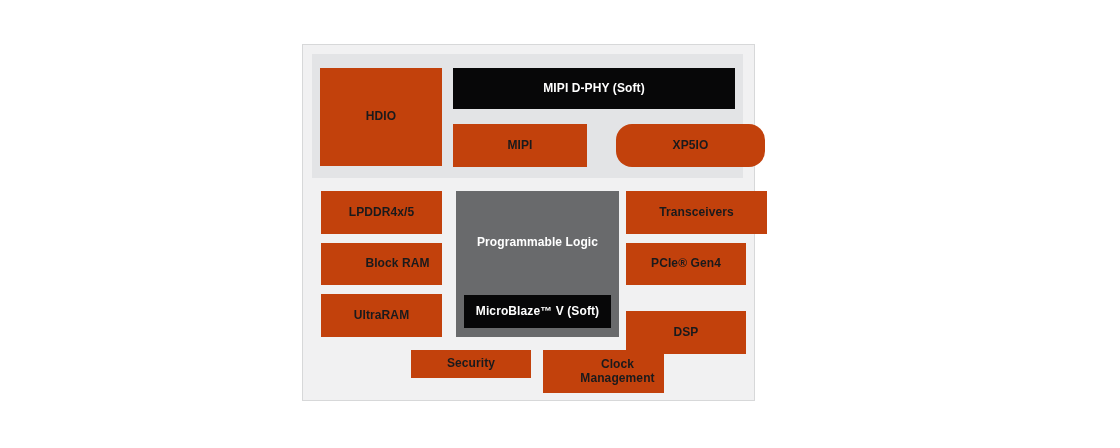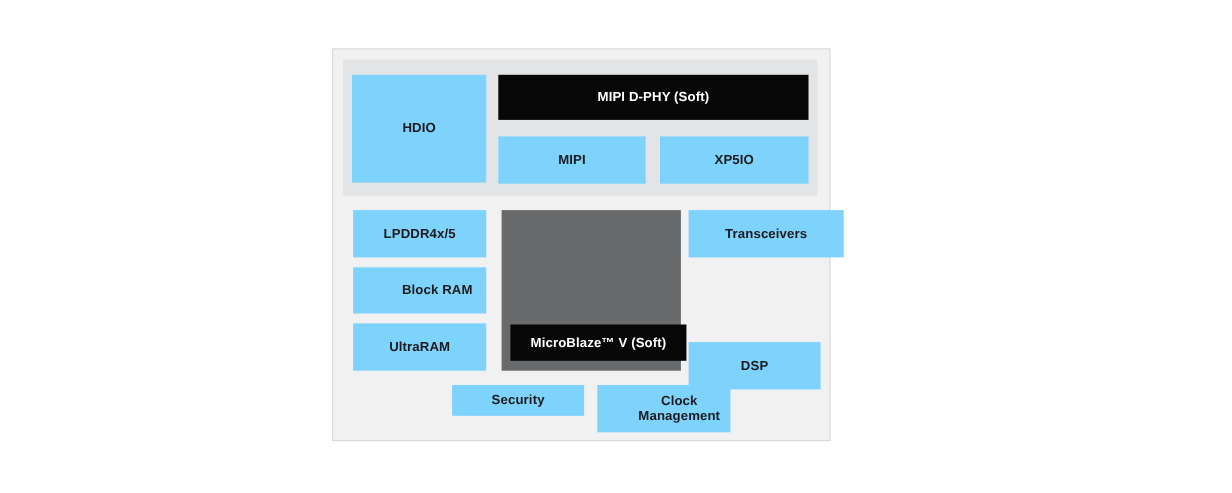--- a/index.html
+++ b/index.html
@@ -38,46 +38,46 @@
     display: flex;
     align-items: center;
     justify-content: center;
     text-align: center;
     font-size: 12px;
     font-weight: bold;
     letter-spacing: 0.1px;
     line-height: 1.15;
     box-sizing: border-box;
   }
-  .block.gray  { background: #7dd3fc; color: #1a1a1c; }
+  .block.gray  { background: #c2410c; color: #1a1a1c; }
   .block.dark  { background: #696a6c; color: #ffffff; }
   .block.black { background: #070708; color: #ffffff; }
 
   
   .b-hdio   { left: 8px;   top: 14px; width: 122px; height: 98px; }
   .b-mipi   { left: 141px; top: 14px; width: 282px; height: 41px; }
   .b-hpio   { left: 141px; top: 70px; width: 134px; height: 43px; }
-  .b-xp5io  { left: 288px; top: 70px; width: 135px; height: 43px; }
+  .b-xp5io  { left: 304px; top: 70px; width: 149px; height: 43px; border-radius: 16px; }
 
   
   .b-lpddr  { left: 18px;  top: 146px; width: 121px; height: 43px; text-align: right; }
   .b-bram   { left: 18px;  top: 198px; width: 121px; height: 42px; padding-left: 32px; }
   .b-uram   { left: 18px;  top: 249px; width: 121px; height: 43px; justify-content: center; }
 
   .b-pl     { left: 153px; top: 146px; width: 163px; height: 146px;
               align-items: flex-start; }
   .b-pl .pl-label {
     position: absolute;
     left: 0; right: 0;
     top: 0; height: 103px;
     display: flex;
     align-items: center;
     justify-content: center;
   }
-  .b-mblaze { left: 8px; bottom: 9px; width: 160px; height: 33px; }
+  .b-mblaze { left: 8px; bottom: 9px; width: 147px; height: 33px; }
 
   .b-xcvr   { left: 323px; top: 146px; width: 141px; height: 43px; }
   .b-pcie   { left: 323px; top: 198px; width: 120px; height: 42px; }
   .b-dsp    { left: 323px; top: 266px; width: 120px; height: 43px; }
 
   
   .b-sec    { left: 108px; top: 305px; width: 120px; height: 28px; }
   .b-clk    { left: 240px; top: 305px; width: 121px; height: 43px; padding-left: 28px; }
 </style>
 </head>
@@ -105,27 +105,31 @@
       <span>LPDDR4x/5</span>
     </div>
     <div class="block gray b-bram">
       <span>Block RAM</span>
     </div>
     <div class="block gray b-uram">
       <span>UltraRAM</span>
     </div>
 
     <div class="block dark b-pl">
+      <span class="pl-label">Programmable Logic</span>
       <div class="block black b-mblaze">
         <span>MicroBlaze™ V (Soft)</span>
       </div>
     </div>
 
     <div class="block gray b-xcvr">
       <span>Transceivers</span>
+    </div>
+    <div class="block gray b-pcie">
+      <span>PCIe® Gen4</span>
     </div>
     <div class="block gray b-dsp">
       <span>DSP</span>
     </div>
 
     <div class="block gray b-sec">
       <span>Security</span>
     </div>
     <div class="block gray b-clk">
       <span>Clock Management</span>

